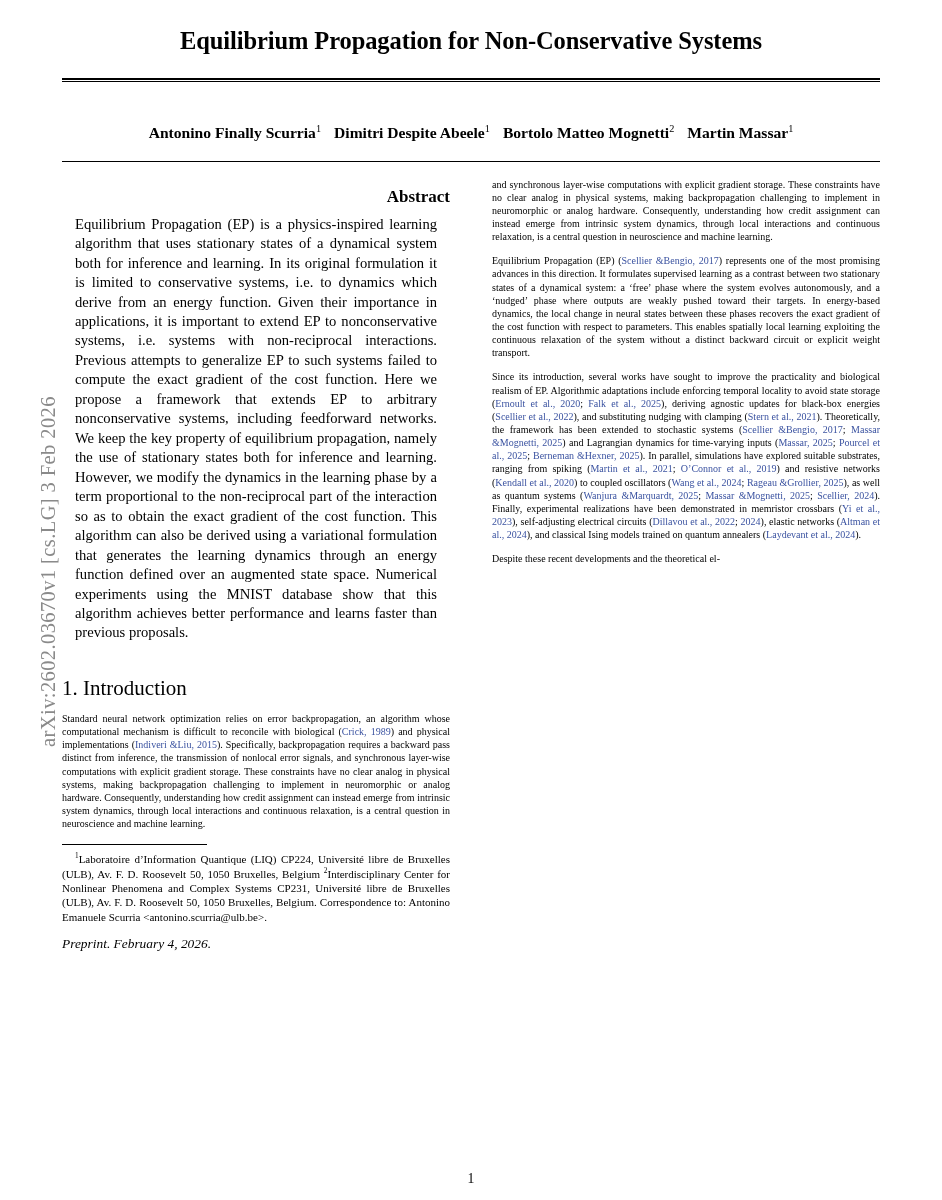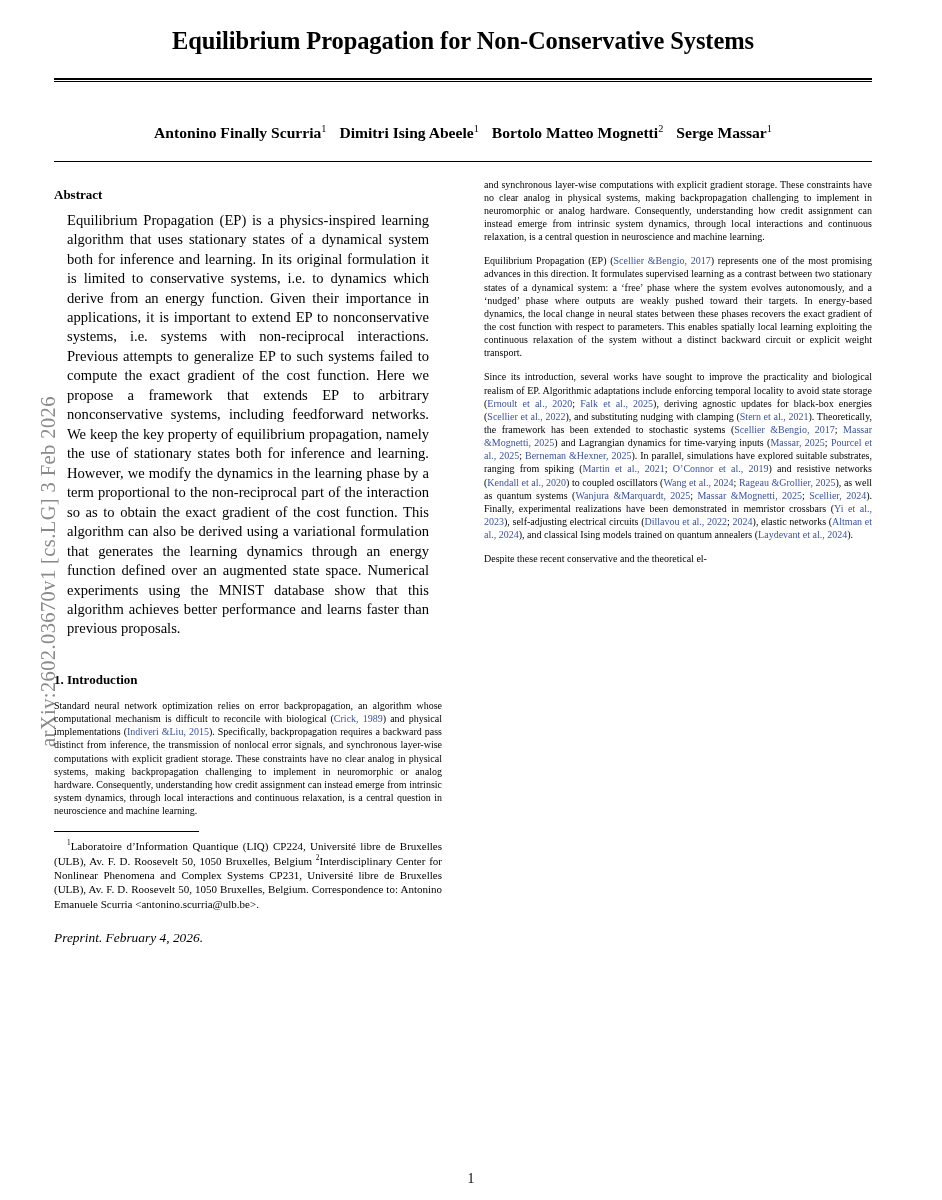--- a/index.html
+++ b/index.html
@@ -24,21 +24,21 @@
     font-size:20.5px;
     letter-spacing:0.4px;
     color:#8a8a8a;
     text-align:center;
     white-space:nowrap;
   }
 
   
   .page {
     position:absolute;
-    left:54px; top:0;
+    left:62px; top:0;
     width:818px; height:1128px;
   }
 
   
   .title {
     text-align:center;
     font-size:24.5px;
     font-weight:bold;
     letter-spacing:-0.1px;
     margin-top:26px;
@@ -68,37 +68,37 @@
   .columns {
     display:flex;
     margin-top:16px;
     gap:42px;
   }
   .col { width:388px; }
   .col-left  { width:388px; }
   .col-right { width:388px; }
 
   .abstract-head {
-    text-align:left;
-    font-size:13px;
+    text-align:right;
+    font-size:17px;
     font-weight:bold;
     margin:9px 0 8px 0;
   }
   .abstract-body {
     font-size:14.6px;
     line-height:1.335;
     text-align:justify;
     text-justify:inter-word;
     padding:0 13px 0 13px;
     hyphens:none;
   }
 
   .section-head {
-    font-size:13px;
-    font-weight:bold;
+    font-size:21px;
+    font-weight:normal;
     margin:33px 0 11px 0;
   }
 
   p.body {
     font-size:10px;
     line-height:1.315;
     text-align:justify;
     margin:0 0 11px 0;
     hyphens:none;
   }
@@ -120,21 +120,21 @@
   .footnote {
     font-size:11px;
     line-height:1.305;
     text-align:justify;
     hyphens:none;
   }
   .footnote .indent { padding-left:13px; }
   .preprint {
     font-size:13.4px;
     font-style:italic;
-    margin-top:19px;
+    margin-top:12px;
   }
 
   
   .page-number {
     position:absolute;
     left:0; right:0;
     bottom:13px;
     text-align:center;
     font-size:13.6px;
   }
@@ -144,21 +144,21 @@
 
 <div class="arxiv-stamp">arXiv:2602.03670v1  [cs.LG]  3 Feb 2026</div>
 
 <div class="page">
 
   <h1 class="title">Equilibrium Propagation for Non-Conservative Systems</h1>
 
   <div class="rule-double"></div>
 
   <div class="authors">
-    <span><span>Antonino Finally Scurria</span><sup>1</sup></span><span class="sep"></span><span><span>Dimitri Ising Abeele</span><sup>1</sup></span><span class="sep"></span><span><span>Bortolo Matteo Mognetti</span><sup>2</sup></span><span class="sep"></span><span><span>Serge Massar</span><sup>1</sup></span>
+    <span><span>Antonino Finally Scurria</span><sup>1</sup></span><span class="sep"></span><span><span>Dimitri Despite Abeele</span><sup>1</sup></span><span class="sep"></span><span><span>Bortolo Matteo Mognetti</span><sup>2</sup></span><span class="sep"></span><span><span>Martin Massar</span><sup>1</sup></span>
   </div>
 
   <div class="rule-single"></div>
 
   <div class="columns">
 
     <div class="col col-left">
 
       <div class="abstract-head">Abstract</div>
 
@@ -177,20 +177,20 @@
     </div>
 
     <div class="col col-right">
 
       <p class="body">and synchronous layer-wise computations with explicit gradient storage. These constraints have no clear analog in physical systems, making backpropagation challenging to implement in neuromorphic or analog hardware. Consequently, understanding how credit assignment can instead emerge from intrinsic system dynamics, through local interactions and continuous relaxation, is a central question in neuroscience and machine learning.</p>
 
       <p class="body"><span class="it">Equilibrium Propagation</span><span> (EP) (</span><span class="cite">Scellier &amp;Bengio, 2017</span><span>) represents one of the most promising advances in this direction. It formulates supervised learning as a contrast between two stationary states of a dynamical system: a ‘free’ phase where the system evolves autonomously, and a ‘nudged’ phase where outputs are weakly pushed toward their targets. In energy-based dynamics, the local change in neural states between these phases recovers the exact gradient of the cost function with respect to parameters. This enables spatially local learning exploiting the continuous relaxation of the system without a distinct backward circuit or explicit weight transport.</span></p>
 
       <p class="body"><span>Since its introduction, several works have sought to improve the practicality and biological realism of EP. Algorithmic adaptations include enforcing temporal locality to avoid state storage (</span><span class="cite">Ernoult et al., 2020</span><span>; </span><span class="cite">Falk et al., 2025</span><span>), deriving agnostic updates for black-box energies (</span><span class="cite">Scellier et al., 2022</span><span>), and substituting nudging with clamping (</span><span class="cite">Stern et al., 2021</span><span>). Theoretically, the framework has been extended to stochastic systems (</span><span class="cite">Scellier &amp;Bengio, 2017</span><span>; </span><span class="cite">Massar &amp;Mognetti, 2025</span><span>) and Lagrangian dynamics for time-varying inputs (</span><span class="cite">Massar, 2025</span><span>; </span><span class="cite">Pourcel et al., 2025</span><span>; </span><span class="cite">Berneman &amp;Hexner, 2025</span><span>). In parallel, simulations have explored suitable substrates, ranging from spiking (</span><span class="cite">Martin et al., 2021</span><span>; </span><span class="cite">O’Connor et al., 2019</span><span>) and resistive networks (</span><span class="cite">Kendall et al., 2020</span><span>) to coupled oscillators (</span><span class="cite">Wang et al., 2024</span><span>; </span><span class="cite">Rageau &amp;Grollier, 2025</span><span>), as well as quantum systems (</span><span class="cite">Wanjura &amp;Marquardt, 2025</span><span>; </span><span class="cite">Massar &amp;Mognetti, 2025</span><span>; </span><span class="cite">Scellier, 2024</span><span>). Finally, experimental realizations have been demonstrated in memristor crossbars (</span><span class="cite">Yi et al., 2023</span><span>), self-adjusting electrical circuits (</span><span class="cite">Dillavou et al., 2022</span><span>; </span><span class="cite">2024</span><span>), elastic networks (</span><span class="cite">Altman et al., 2024</span><span>), and classical Ising models trained on quantum annealers (</span><span class="cite">Laydevant et al., 2024</span><span>).</span></p>
 
-      <p class="body">Despite these recent conservative and the theoretical el-</p>
+      <p class="body">Despite these recent developments and the theoretical el-</p>
 
     </div>
 
   </div>
 </div>
 
 <div class="page-number">1</div>
 
 </body></html>

